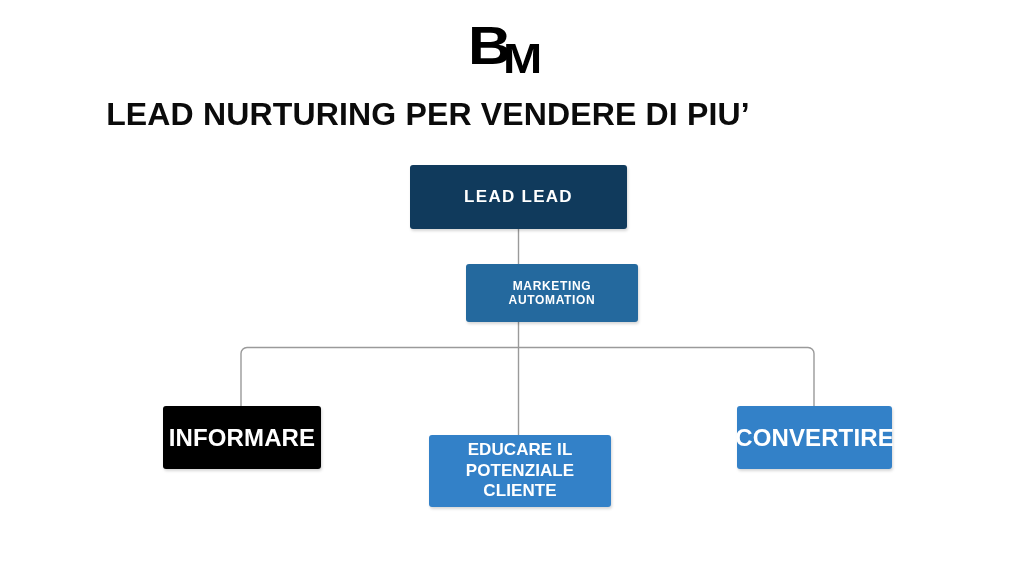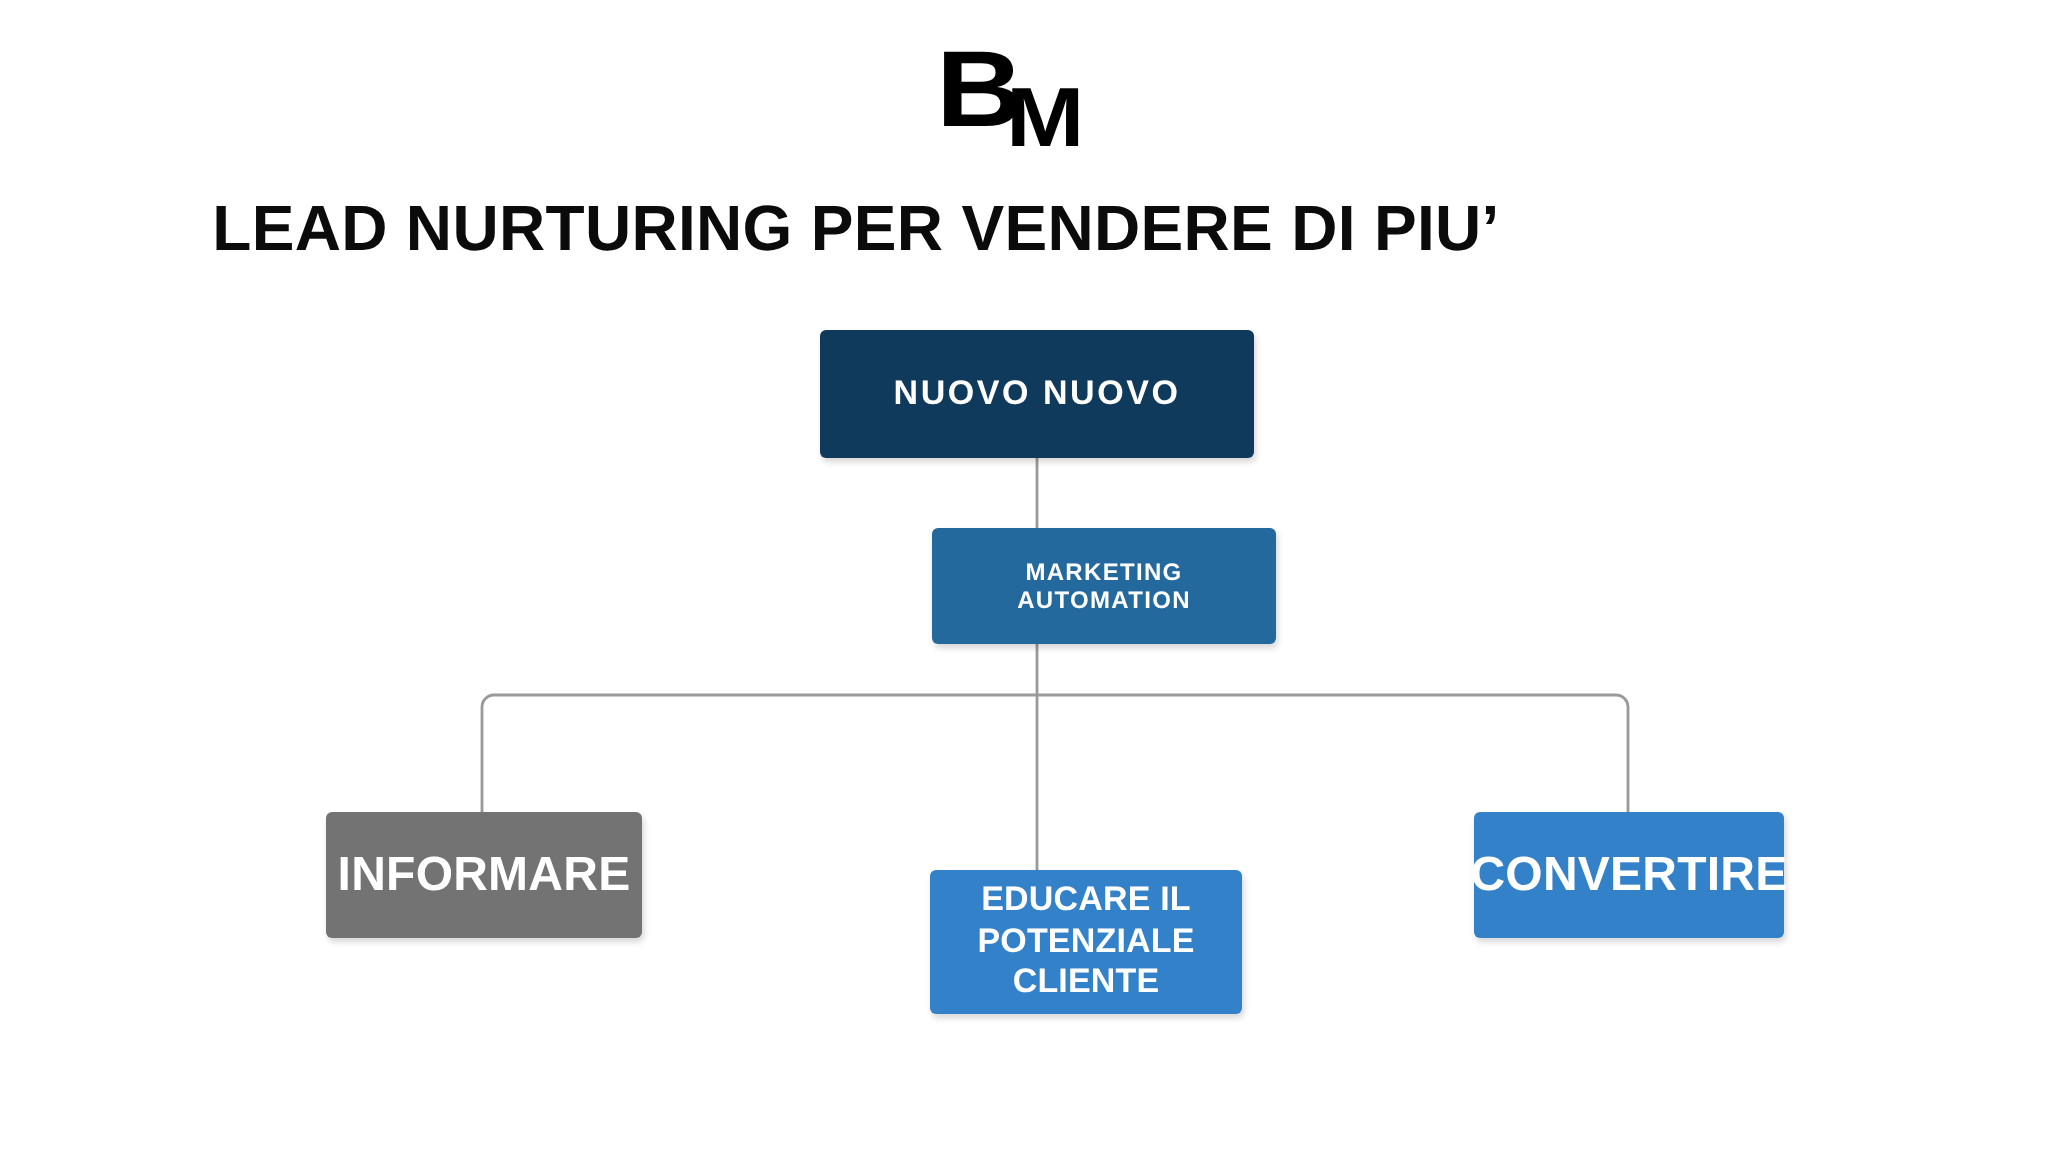--- a/index.html
+++ b/index.html
@@ -108,30 +108,30 @@
     font-weight: bold;
     letter-spacing: 0.055em;
     margin-left: 34px;
   }
 
   .node-informare {
     left: 163px;
     top: 406px;
     width: 158px;
     height: 63px;
-    background: #737373;
+    background: #000000;
     font-size: 24px;
     font-weight: bold;
     letter-spacing: 0.005em;
   }
 
   .node-educare {
-    left: 465px;
+    left: 429px;
     top: 435px;
-    width: 156px;
+    width: 182px;
     height: 72px;
     background: #3381C8;
     font-size: 17px;
     font-weight: bold;
     line-height: 1.22;
     letter-spacing: 0.005em;
   }
 
   .node-convertire {
     left: 737px;
@@ -169,21 +169,21 @@
 
       <path d="M518.5,322 L518.5,435"></path>
 
       <path d="M518.5,347.5 L247,347.5 a6,6 0 0 0 -6,6 L241,406"></path>
 
       <path d="M518.5,347.5 L808,347.5 a6,6 0 0 1 6,6 L814,406"></path>
     </g>
   </svg>
 
   <div class="node node-root">
-    <span class="node-label">NUOVO NUOVO</span>
+    <span class="node-label">LEAD LEAD</span>
   </div>
 
   <div class="node node-automation">
     <span class="node-label">MARKETING AUTOMATION</span>
   </div>
 
   <div class="node node-informare">
     <span class="node-label">INFORMARE</span>
   </div>
 

